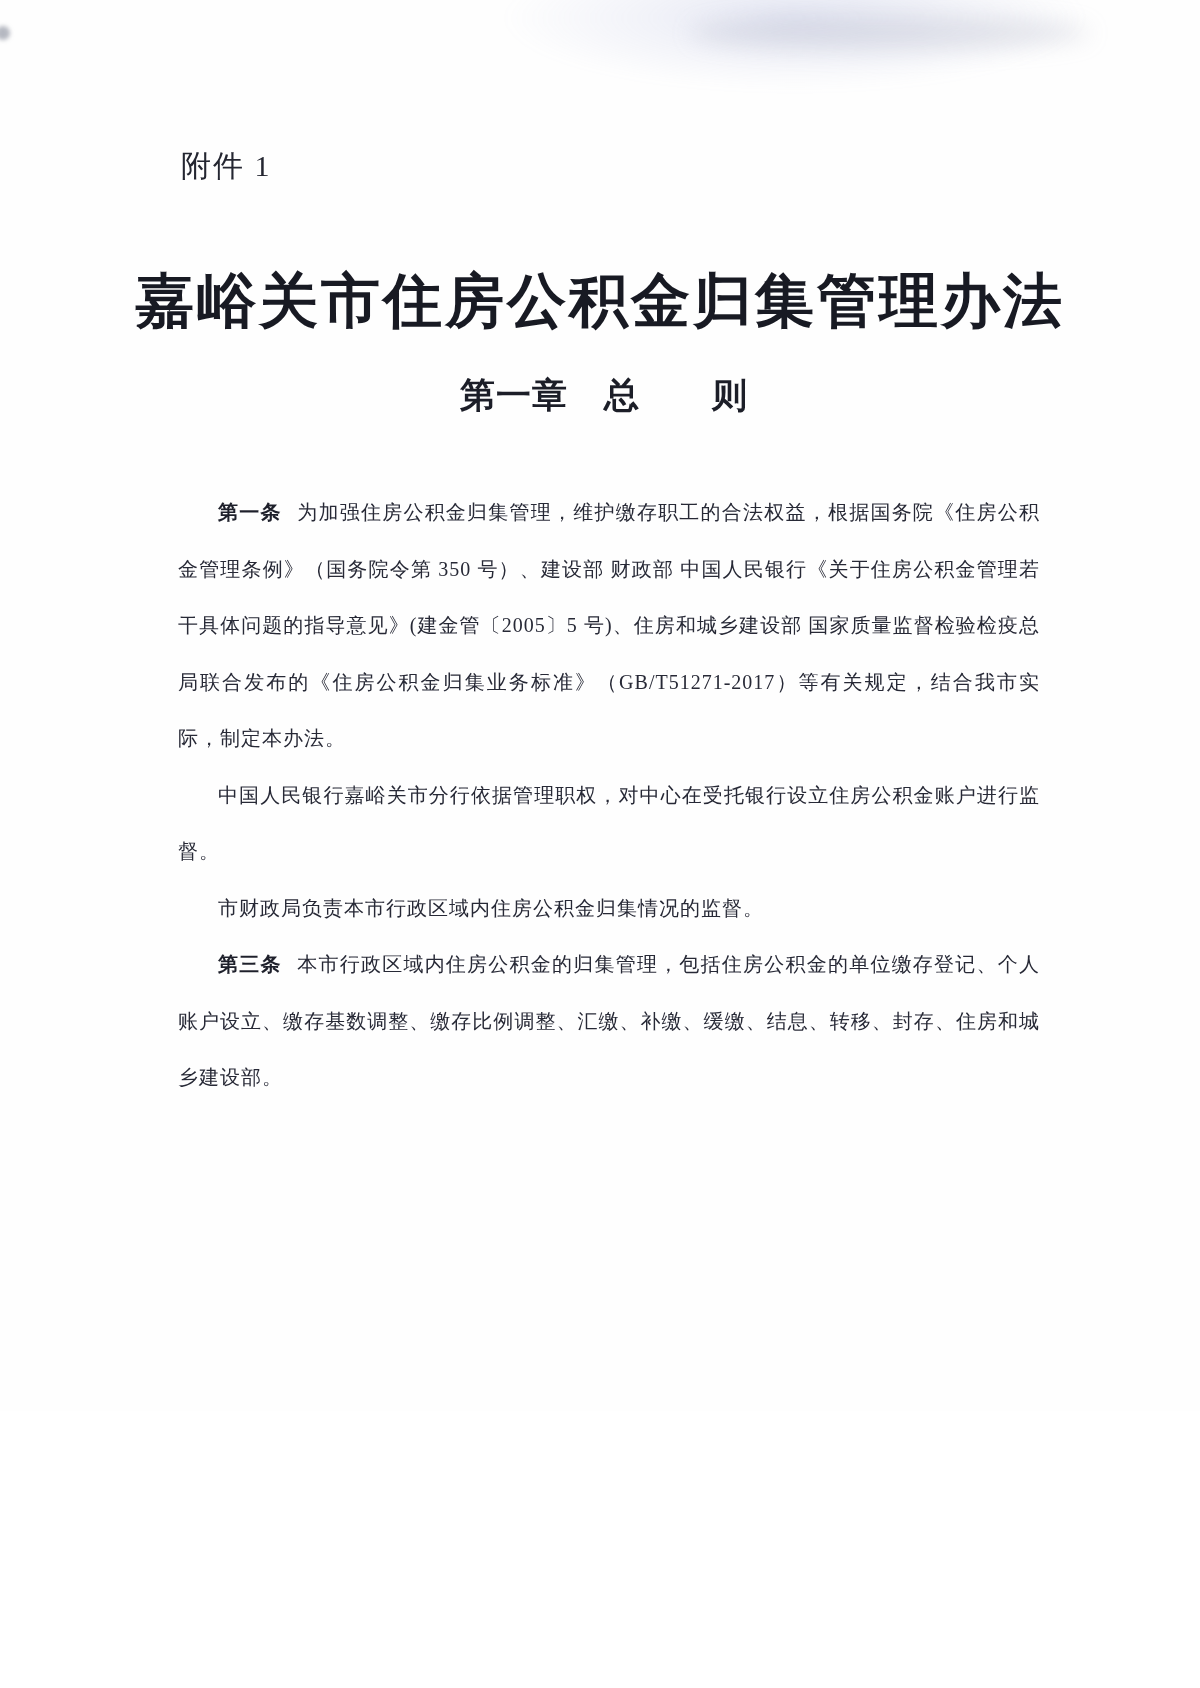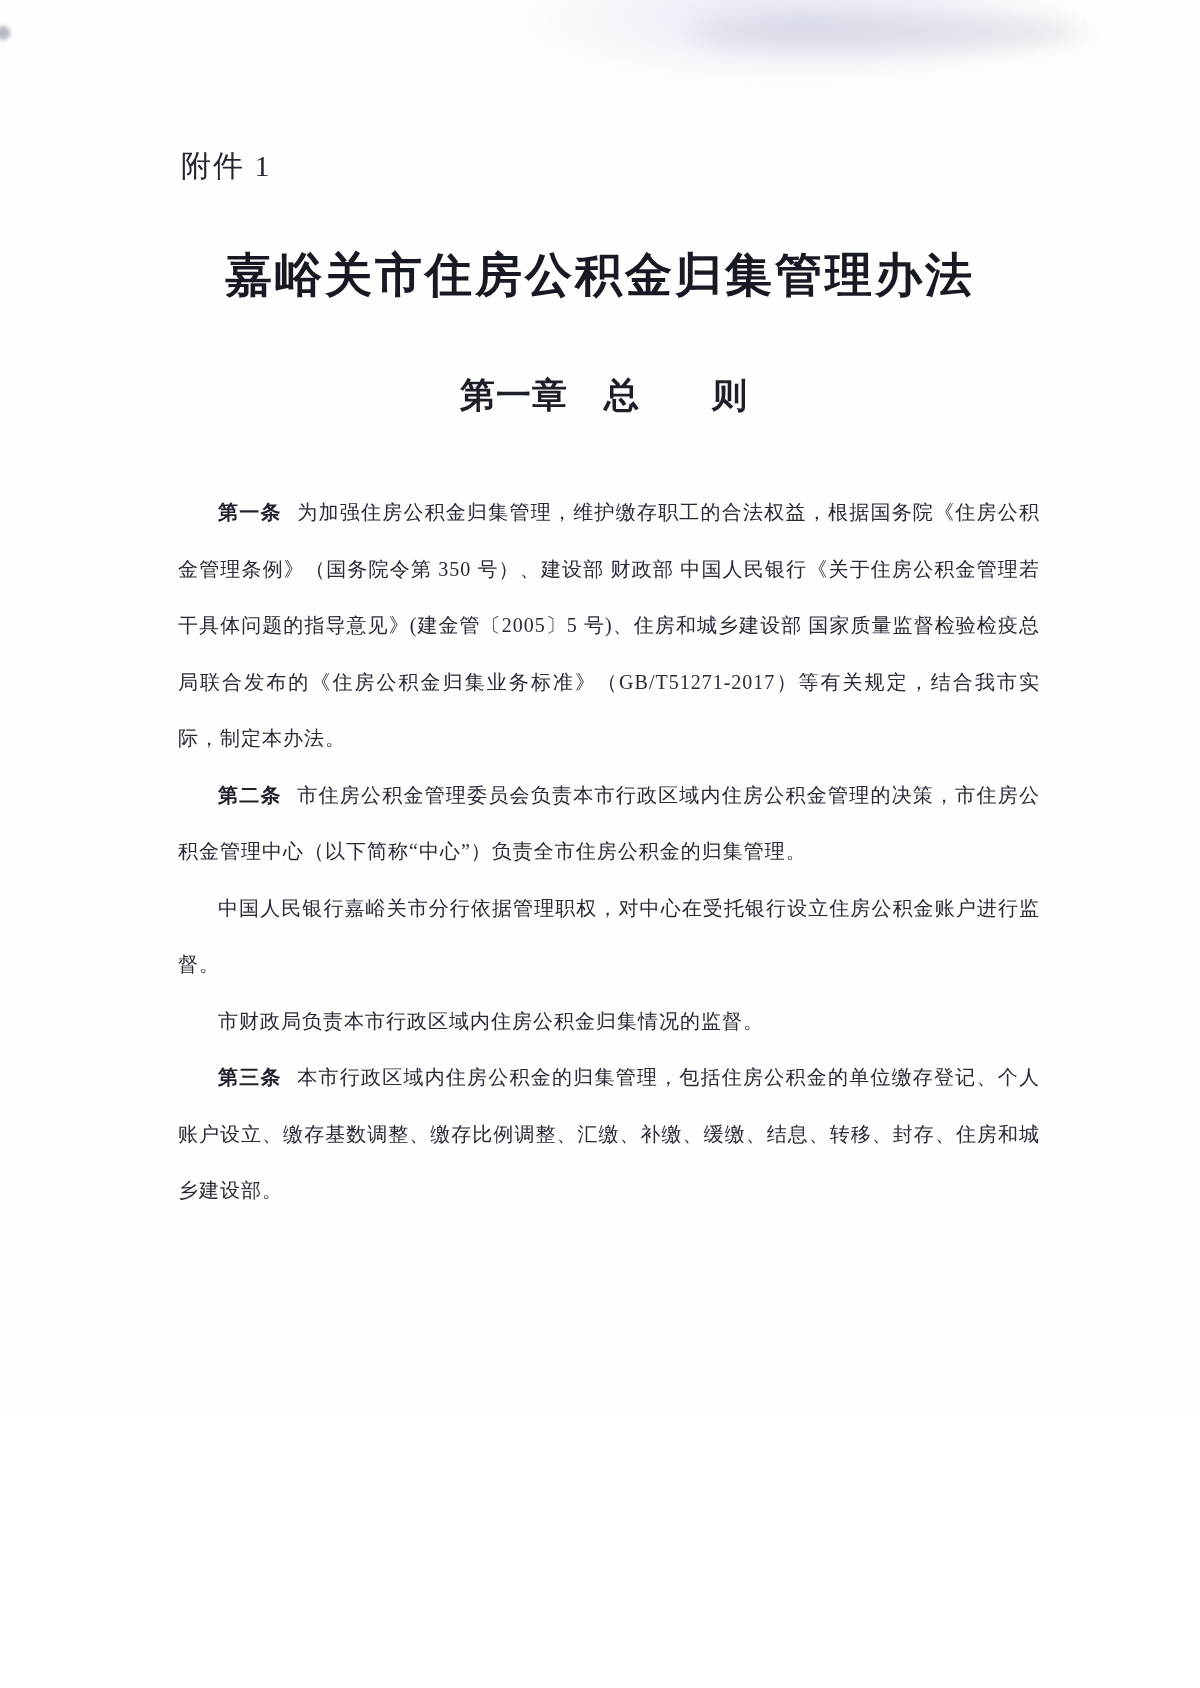--- a/index.html
+++ b/index.html
@@ -57,23 +57,23 @@
   .attachment {
     position: absolute;
     left: 181px; top: 146px;
     font-size: 30px;
     letter-spacing: 2px;
     color: #242631;
   }
   .title {
     position: absolute;
     left: 0; right: 0; top: 244px;
-    margin: 0;
+    margin: 18px;
     text-align: center;
-    font-size: 47px;
+    font-size: 59px;
     font-weight: bold;
     letter-spacing: 3px;
     color: #181a23;
   }
   .chapter {
     position: absolute;
     left: 0; right: 0; top: 372px;
     margin: 0;
     text-align: center;
     font-size: 35px;
@@ -123,21 +123,20 @@
   <div class="smudge smudge-bottom-dot"></div>
 
   <div class="attachment">附件 1</div>
 
   <h1 class="title">嘉峪关市住房公积金归集管理办法</h1>
 
   <h2 class="chapter">第一章　总　　则</h2>
 
   <div class="body-text">
     <p class="para"><span class="lead">第一条</span><span>为加强住房公积金归集管理，维护缴存职工的合法权益，根据国务院《住房公积金管理条例》（国务院令第 350 号）、建设部 财政部 中国人民银行《关于住房公积金管理若干具体问题的指导意见》(建金管〔2005〕5 号)、住房和城乡建设部 国家质量监督检验检疫总局联合发布的《住房公积金归集业务标准》（GB/T51271-2017）等有关规定，结合我市实际，制定本办法。</span></p>
-    <p class="para"><span class="lead">第二条</span><span>市住房公积金管理委员会负责本市行政区域内住房公积金管理的决策，市住房公积金管理中心（以下简称“中心”）负责全市住房公积金的归集管理。</span></p>
     <p class="para"><span>中国人民银行嘉峪关市分行依据管理职权，对中心在受托银行设立住房公积金账户进行监督。</span></p>
     <p class="para"><span>市财政局负责本市行政区域内住房公积金归集情况的监督。</span></p>
     <p class="para"><span class="lead">第三条</span><span>本市行政区域内住房公积金的归集管理，包括住房公积金的单位缴存登记、个人账户设立、缴存基数调整、缴存比例调整、汇缴、补缴、缓缴、结息、转移、封存、住房和城乡建设部。</span></p>
   </div>
 
   <div class="page-number">– 3 –</div>
 
 </div>
 
 </body></html>

